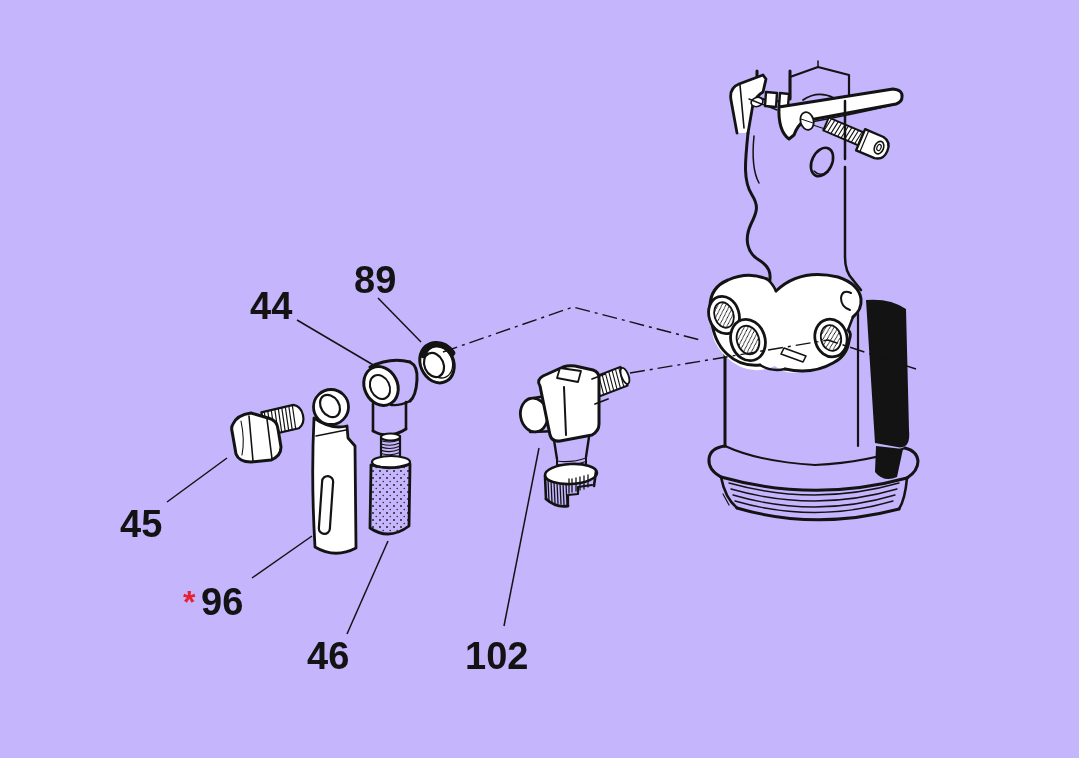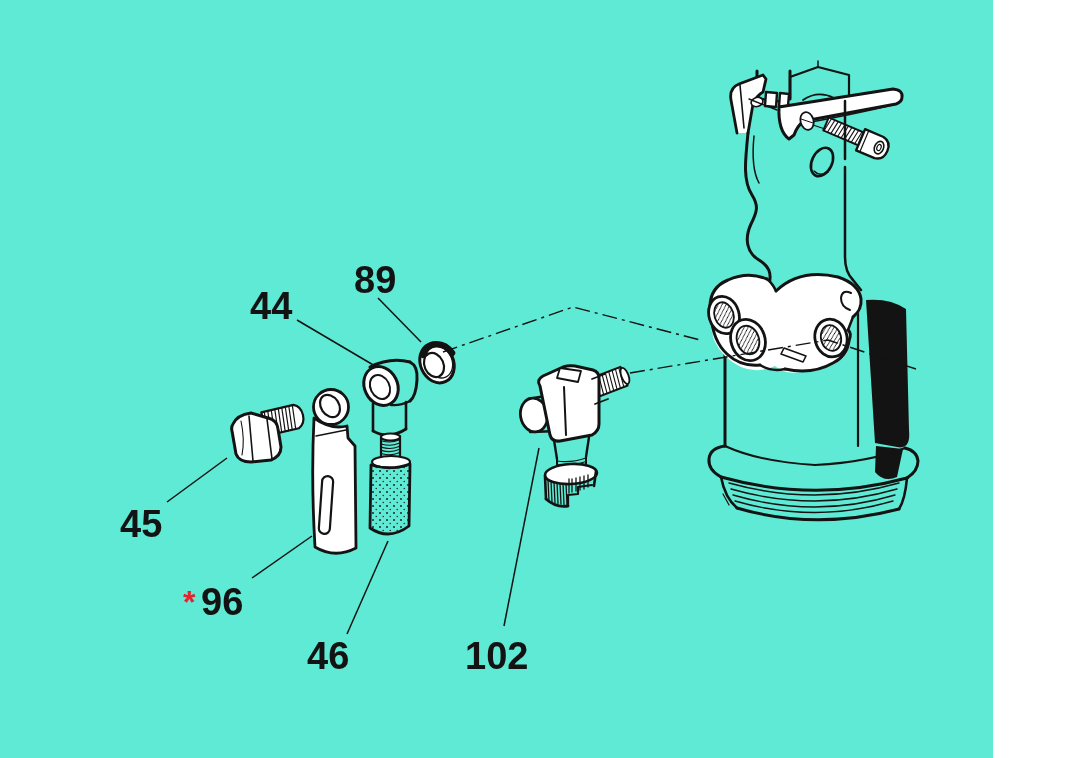--- a/index.html
+++ b/index.html
@@ -1,19 +1,19 @@
 <!DOCTYPE html>
 <html><head>
 <meta charset="utf-8">
 <style>
   html,body{margin:0;padding:0;background:#ffffff;}
   .stage{
     position:relative;
-    width:993px;height:758px;
-    background:#5eead4;
+    width:1079px;height:758px;
+    background:#c4b5fd;
     overflow:hidden;
     font-family:"Liberation Sans", sans-serif;
   }
   svg{display:block;}
   text.part-label{
     font-family:"Liberation Sans", sans-serif;
     font-weight:bold;
     font-size:38px;
     fill:#131313;
   }

